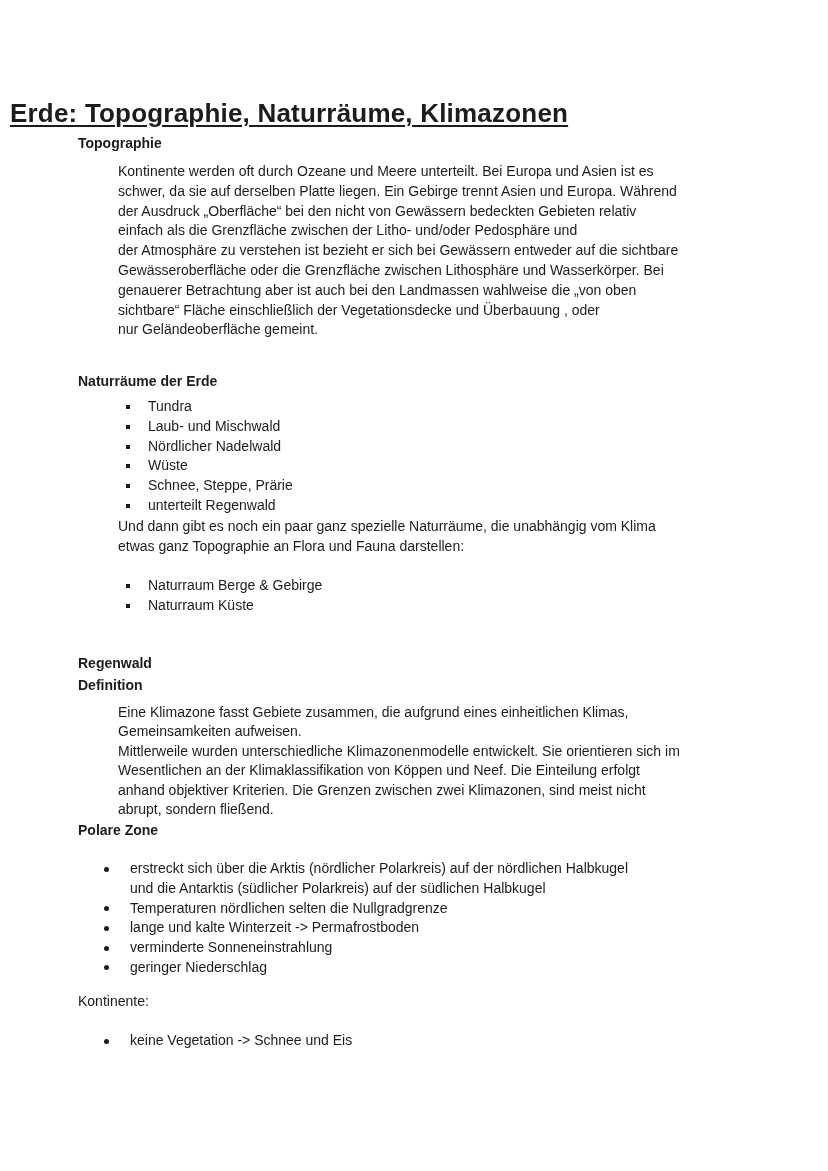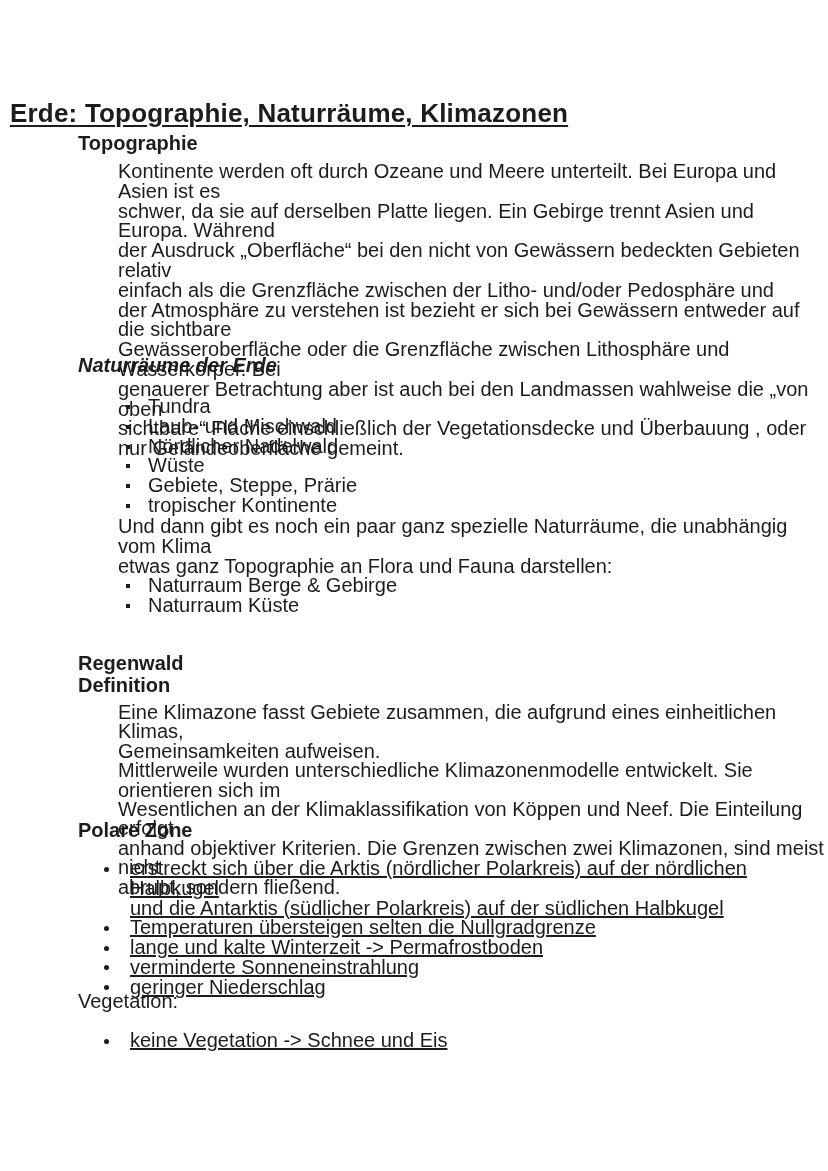--- a/index.html
+++ b/index.html
@@ -30,21 +30,21 @@
     font-weight: 700;
     text-decoration: underline;
     text-decoration-thickness: 2px;
     text-underline-offset: 3px;
     letter-spacing: 0.2px;
   }
   .block {
     position: absolute;
     left: 78px;
     width: 706px;
-    font-size: 20px;
+    font-size: 14px;
     line-height: 19.8px;
   }
   .heading { font-weight: 700; }
   .para { white-space: pre-line; margin-left: 40px; }
 
   ul.doc-list {
     margin: 0;
     padding: 0;
     list-style: none;
   }
@@ -55,35 +55,35 @@
   ul.square li { padding-left: 70px; }
   ul.square li::before {
     content: "";
     position: absolute;
     left: 48px;
     top: 8px;
     width: 4px;
     height: 4px;
     background: #1c1c1c;
   }
-  ul.round li { padding-left: 52px; text-decoration: underline; }
+  ul.round li { padding-left: 52px; }
   ul.round li::before {
     content: "";
     position: absolute;
     left: 26px;
     top: 7.5px;
     width: 5px;
     height: 5px;
     border-radius: 50%;
     background: #1c1c1c;
   }
 
   .h-topographie   { top: 134px; }
   .p-topographie   { top: 162px; }
-  .h-naturraeume   { top: 356px; font-style: italic; }
+  .h-naturraeume   { top: 372px; }
   .ul-naturraeume  { top: 397px; }
   .p-note          { top: 517px; }
   .ul-special      { top: 576px; }
   .h-klimazone     { top: 654px; }
   .h-definition    { top: 676px; }
   .p-definition    { top: 703px; line-height: 19.4px; }
   .h-polare        { top: 821px; }
   .ul-polare       { top: 859px; }
   .p-vegetation    { top: 992px; }
   .ul-vegetation   { top: 1031px; }
@@ -107,22 +107,22 @@
 sichtbare“ Fläche einschließlich der Vegetationsdecke und Überbauung , oder
 nur Geländeoberfläche gemeint.</div>
 
   <div class="block heading h-naturraeume">Naturräume der Erde</div>
 
   <ul class="block doc-list square ul-naturraeume">
       <li>Tundra</li>
       <li>Laub- und Mischwald</li>
       <li>Nördlicher Nadelwald</li>
       <li>Wüste</li>
-      <li>Gebiete, Steppe, Prärie</li>
-      <li>tropischer Kontinente</li>
+      <li>Schnee, Steppe, Prärie</li>
+      <li>unterteilt Regenwald</li>
     </ul>
 
   <div class="block para p-note">Und dann gibt es noch ein paar ganz spezielle Naturräume, die unabhängig vom Klima
 etwas ganz Topographie an Flora und Fauna darstellen:</div>
 
   <ul class="block doc-list square ul-special">
       <li>Naturraum Berge &amp; Gebirge</li>
       <li>Naturraum Küste</li>
     </ul>
 
@@ -135,25 +135,25 @@
 Mittlerweile wurden unterschiedliche Klimazonenmodelle entwickelt. Sie orientieren sich im
 Wesentlichen an der Klimaklassifikation von Köppen und Neef. Die Einteilung erfolgt
 anhand objektiver Kriterien. Die Grenzen zwischen zwei Klimazonen, sind meist nicht
 abrupt, sondern fließend.</div>
 
   <div class="block heading h-polare">Polare Zone</div>
 
   <ul class="block doc-list round ul-polare">
       <li>erstreckt sich über die Arktis (nördlicher Polarkreis) auf der nördlichen Halbkugel
 und die Antarktis (südlicher Polarkreis) auf der südlichen Halbkugel</li>
-      <li>Temperaturen übersteigen selten die Nullgradgrenze</li>
+      <li>Temperaturen nördlichen selten die Nullgradgrenze</li>
       <li>lange und kalte Winterzeit -&gt; Permafrostboden</li>
       <li>verminderte Sonneneinstrahlung</li>
       <li>geringer Niederschlag</li>
     </ul>
 
-  <div class="block p-vegetation">Vegetation:</div>
+  <div class="block p-vegetation">Kontinente:</div>
 
   <ul class="block doc-list round ul-vegetation">
       <li>keine Vegetation -&gt; Schnee und Eis</li>
     </ul>
 
 </div>
 
 </body></html>

